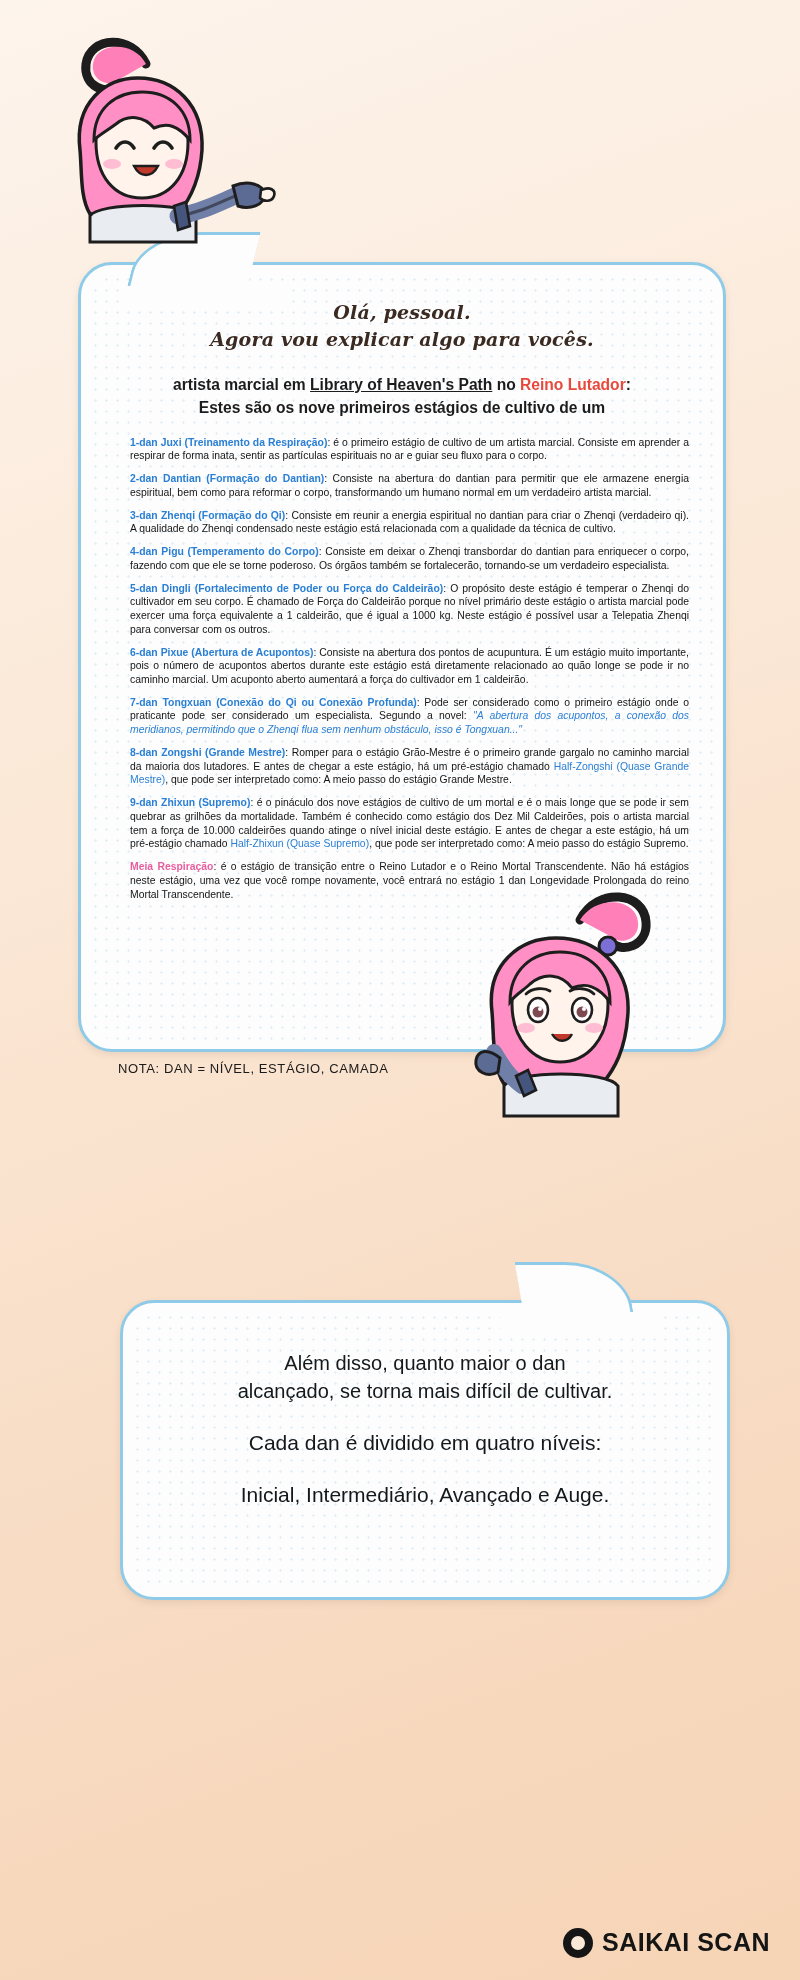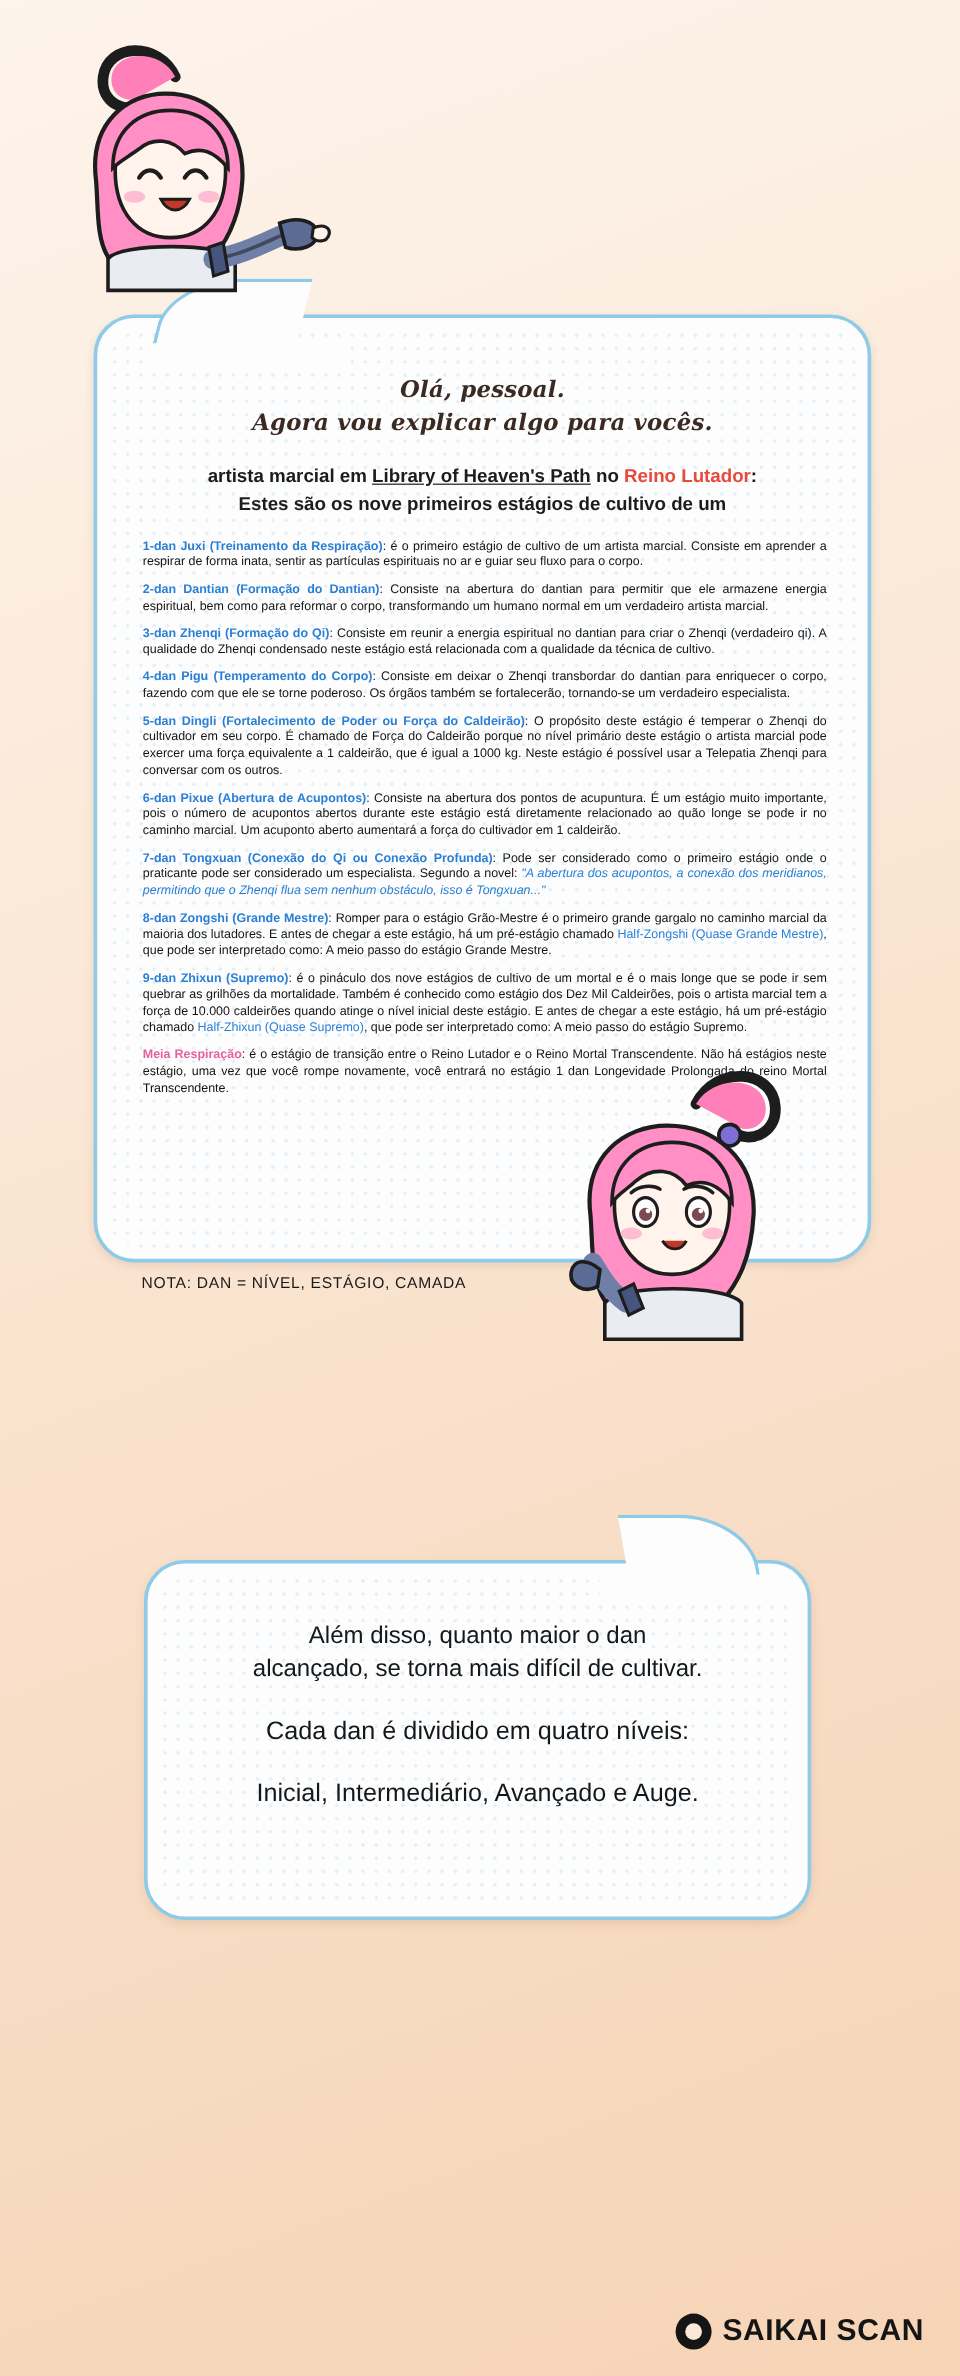--- a/index.html
+++ b/index.html
@@ -46,21 +46,21 @@
     z-index: 3;
   }
   #bubble1-tail-cover {
     position: absolute;
     left: 120px; top: 286px;
     width: 170px; height: 24px;
     background: #fdfdfd;
     z-index: 4;
   }
 
-  .b1-content { position: relative; z-index: 5; padding: 33px 34px 10px 34px; }
+  .b1-content { position: relative; z-index: 5; padding: 20px 34px 10px 34px; }
 
   .greeting {
     text-align: center;
     font-family: "DejaVu Serif", serif;
     font-style: italic;
     font-weight: bold;
     color: #3b2a22;
     font-size: 19px;
     line-height: 1.42;
     margin: 14px 0 20px 0;
@@ -77,40 +77,40 @@
     margin-bottom: 16px;
   }
   .intro .u { text-decoration: underline; }
   .intro .red { color: #e8493d; }
 
   .entry {
     font-size: 10.4px;
     line-height: 1.32;
     color: #141414;
     text-align: justify;
-    margin: 0 0 9px 4px;
+    margin: 0 0 9px 15px;
   }
   .entry .title { color: #2a7fd4; font-weight: bold; }
   .entry .blue { color: #2a7fd4; }
   .entry .it { font-style: italic; }
   .entry.pink .title { color: #e85fa0; }
 
   .note {
     margin-top: 6px;
     font-family: Liberation Sans, sans-serif;
     font-size: 13px;
     letter-spacing: .6px;
     color: #1a1a1a;
     padding-left: 6px;
     text-align: right;
   }
 
   
   #bubble2 {
-    left: 120px; top: 1300px; width: 556px; height: 300px;
+    left: 120px; top: 1300px; width: 610px; height: 300px;
   }
   #bubble2-tail {
     position: absolute;
     left: 520px; top: 1262px;
     width: 110px; height: 62px;
     background: #fdfdfd;
     border-right: 3px solid #8fcbe8;
     border-top: 3px solid #8fcbe8;
     border-top-right-radius: 60px 44px;
     transform: skewX(10deg);

